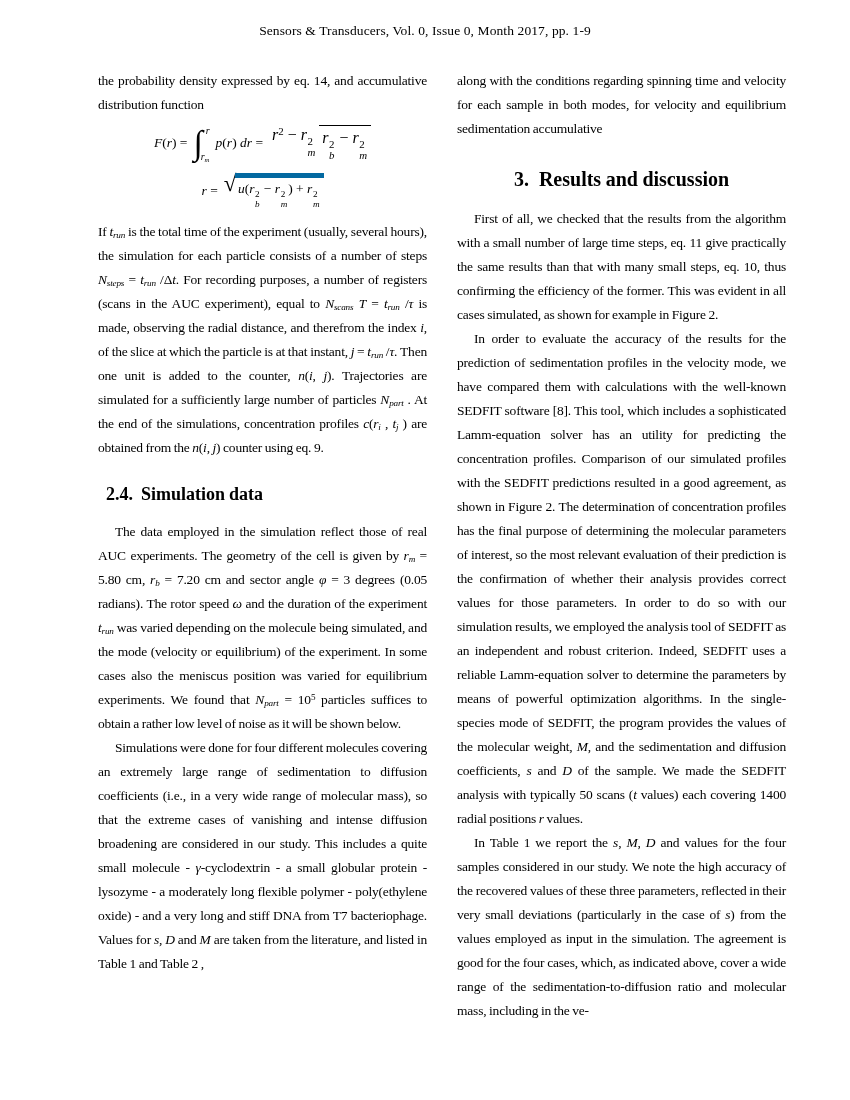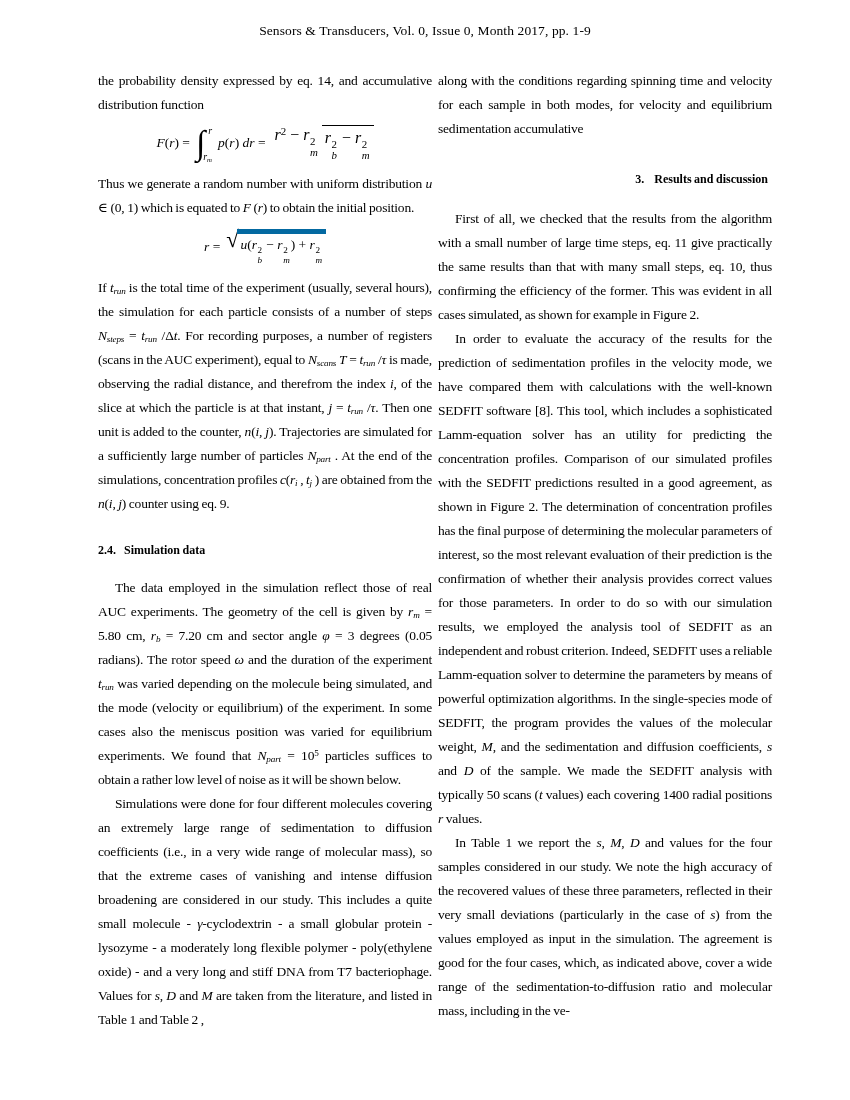--- a/index.html
+++ b/index.html
@@ -10,35 +10,35 @@
   }
   .page { position:relative; width:850px; height:1100px; overflow:hidden; background:#fff; }
 
   .running-header {
     position:absolute; top:23px; left:0; width:850px;
     text-align:center; font-size:13.5px; letter-spacing:0.1px;
   }
 
   .columns {
     position:absolute; top:69px; left:98px; width:688px;
-    display:flex; gap:6px;
+    display:flex; gap:30px;font-family:Liberation Serif, serif;
   }
   .col {
     width:334px;
     font-size:13.5px; line-height:24px;
     text-align:justify;
     letter-spacing:-0.2px; word-spacing:-0.5px;
     hyphens:auto; -webkit-hyphens:auto;
   }
   p { margin:0; text-indent:17px; }
   p.noindent { text-indent:0; }
 
-  h2.section { font-size:12px; font-weight:bold; text-align:right; margin:26px 4px 16px; letter-spacing:0; }
+  h2.section { font-size:20px; font-weight:bold; text-align:center; margin:26px 12px 16px; letter-spacing:0; }
   h2.section .hnum { margin-right:10px; }
-  h3.subsection { font-size:12px; font-weight:bold; text-align:left; margin:22px 0 14px; letter-spacing:0; }
+  h3.subsection { font-size:18px; font-weight:bold; text-align:left; margin:22px 8px 14px; letter-spacing:0; }
   h3.subsection .hnum { margin-right:8px; }
 
   
   i { font-style:italic; }
   sub, sup { font-size:68%; line-height:0; }
   sub { vertical-align:-0.25em; }
   sup { vertical-align:0.45em; }
 
   .ss { display:inline-flex; flex-direction:column; font-size:68%; line-height:1.05;
         vertical-align:-0.45em; margin:0 1px 0 0.5px; text-align:left; }
@@ -95,21 +95,20 @@
           <span class="den"><i>r</i><span class="ss">
                 <span class="sst">2</span>
                 <span class="ssb"><i>b</i></span>
               </span> − <i>r</i><span class="ss">
                 <span class="sst">2</span>
                 <span class="ssb"><i>m</i></span>
               </span></span>
         </span>
       </div>
 
-      <p class="noindent">Thus we generate a random number with uniform distribution <i>u</i> ∈ (0, 1) which is equated to <i>F</i> (<i>r</i>) to obtain the initial position.</p>
 
       <div class="display-eq">
         <span class="math"><i>r</i> =</span>
         <span class="sqrt">
           <span class="rad">√</span>
           <span class="radicand"><i>u</i>(<i>r</i><span class="ss">
                 <span class="sst">2</span>
                 <span class="ssb"><i>b</i></span>
               </span> − <i>r</i><span class="ss">
                 <span class="sst">2</span>

